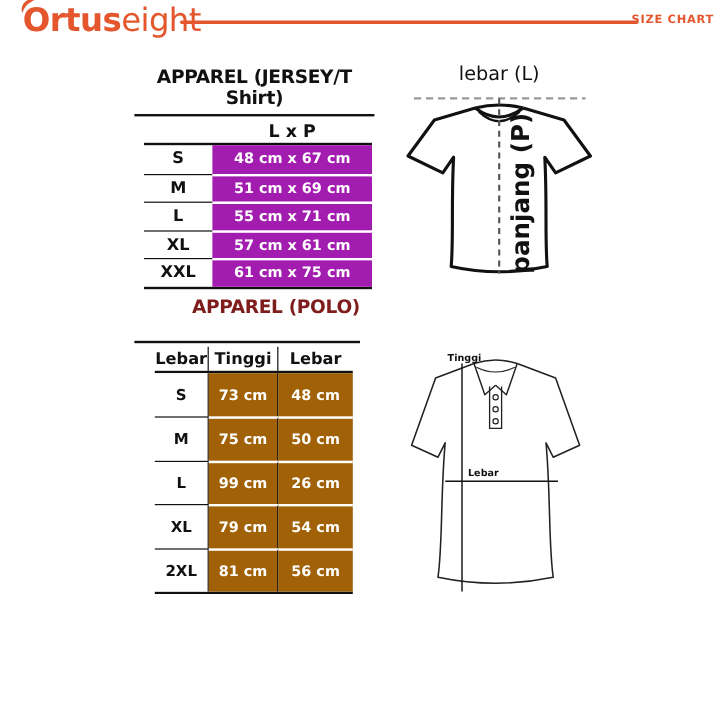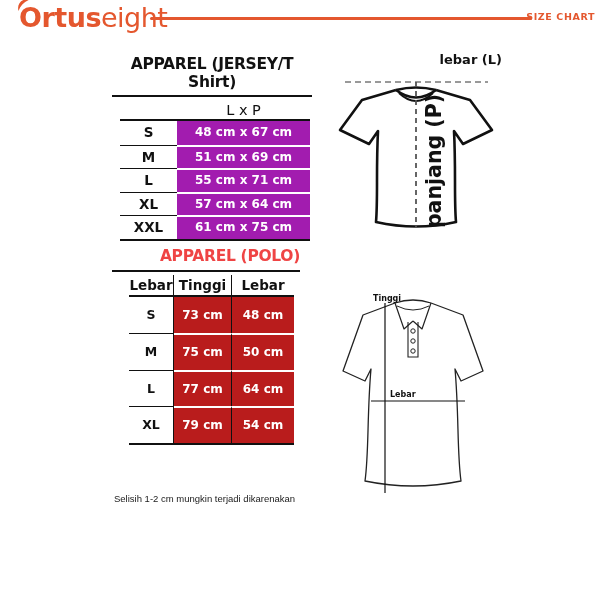--- a/index.html
+++ b/index.html
@@ -21,59 +21,59 @@
     font-size:9.5px; font-weight:bold; letter-spacing:0.6px; }
 
   
   .left-col { position:absolute; left:112px; top:55px; width:200px; }
 
   .jersey-title { width:200px; text-align:center; font-size:15.5px; font-weight:bold;
     color:#111; padding-bottom:4px; border-bottom:2.5px solid #111; letter-spacing:-0.3px; }
   .jersey-header-row { display:flex; width:190px; margin-left:8px; height:22px;
     border-bottom:2px solid #111; margin-top:2px; }
   .jh-spacer { width:57px; }
-  .jh-val { width:133px; text-align:center; font-size:14.5px; font-weight:normal;
+  .jh-val { width:133px; text-align:center; font-size:14.5px; font-weight:bold;
     color:#111; line-height:22px; }
   .jersey-table { width:190px; margin-left:8px; border-bottom:2px solid #111; }
   .jt-row { display:flex; height:23.6px; }
   .jt-size { width:57px; text-align:center; font-weight:bold; color:#111;
     font-size:13.5px; line-height:23.6px; }
   .jt-row + .jt-row .jt-size { border-top:1.5px solid #111; }
   .jt-val { width:133px; background:#a21caf; color:#fff; font-weight:bold;
     font-size:12px; text-align:center; line-height:23.6px; }
   .jt-row + .jt-row .jt-val { border-top:2px solid #fff; line-height:21.6px; }
 
   .polo-section { position:absolute; left:0; top:192px; width:200px; }
   .polo-title { width:188px; text-align:right; font-size:15.5px; font-weight:bold;
-    color:#ef4444; padding-bottom:5px; border-bottom:2.5px solid #111; letter-spacing:-0.3px; }
+    color:#7f1d1d; padding-bottom:19px; border-bottom:2.5px solid #111; letter-spacing:-0.3px; }
   .polo-table { width:165px; margin-left:17px; margin-top:3px; border-bottom:2px solid #111; }
   .pt-header { display:flex; height:22px; border-bottom:2px solid #111; }
   .pt-header div { font-size:13.5px; font-weight:bold; color:#111; text-align:center;
     line-height:20px; }
   .col-size { width:45px; border-right:1.5px solid #111; }
   .col-tinggi { width:58px; border-right:1.5px solid #111; }
   .col-lebar { width:62px; }
   .pt-row { display:flex; height:36.4px; }
   .pt-row .col-size { background:#fff; color:#111; font-weight:bold; font-size:12.5px;
     text-align:center; line-height:36.4px; }
   .pt-row + .pt-row .col-size { border-top:1.5px solid #111; }
-  .pt-row .col-tinggi, .pt-row .col-lebar { background:#b91c1c; color:#fff;
+  .pt-row .col-tinggi, .pt-row .col-lebar { background:#a16207; color:#fff;
     font-weight:bold; font-size:12px; text-align:center; line-height:36.4px; }
   .pt-row + .pt-row .col-tinggi, .pt-row + .pt-row .col-lebar {
     border-top:2px solid #fff; line-height:34.4px; }
 
   .footnote { position:absolute; left:2px; top:437px; width:185px; font-size:9.5px;
     color:#1a1a1a; line-height:1.4;
     font-family:"Liberation Sans","DejaVu Sans",sans-serif; }
 
   
   .right-col { position:absolute; left:330px; top:48px; width:175px; }
   .tshirt-block { position:absolute; left:0; top:0; width:175px; }
   .tshirt-width-label { position:absolute; left:0; top:4px; width:172px;
-    text-align:right; font-size:13px; font-weight:bold; color:#111; }
+    text-align:center; font-size:16px; font-weight:normal; color:#111; }
   .tshirt-svg { position:absolute; left:0; top:26px; }
   .polo-svg { position:absolute; left:5px; top:245px; }
 </style>
 </head>
 <body>
 
 <div class="page">
 
   <div class="header">
     <div class="logo">
@@ -102,21 +102,21 @@
       <div class="jt-row">
         <div class="jt-size">M</div>
         <div class="jt-val">51 cm x 69 cm</div>
       </div>
       <div class="jt-row">
         <div class="jt-size">L</div>
         <div class="jt-val">55 cm x 71 cm</div>
       </div>
       <div class="jt-row">
         <div class="jt-size">XL</div>
-        <div class="jt-val">57 cm x 64 cm</div>
+        <div class="jt-val">57 cm x 61 cm</div>
       </div>
       <div class="jt-row">
         <div class="jt-size">XXL</div>
         <div class="jt-val">61 cm x 75 cm</div>
       </div>
     </div>
 
     <div class="polo-section">
       <div class="polo-title">APPAREL (POLO)</div>
 
@@ -131,33 +131,37 @@
           <div class="col-tinggi">73 cm</div>
           <div class="col-lebar">48 cm</div>
         </div>
         <div class="pt-row">
           <div class="col-size">M</div>
           <div class="col-tinggi">75 cm</div>
           <div class="col-lebar">50 cm</div>
         </div>
         <div class="pt-row">
           <div class="col-size">L</div>
-          <div class="col-tinggi">77 cm</div>
-          <div class="col-lebar">64 cm</div>
+          <div class="col-tinggi">99 cm</div>
+          <div class="col-lebar">26 cm</div>
         </div>
         <div class="pt-row">
           <div class="col-size">XL</div>
           <div class="col-tinggi">79 cm</div>
           <div class="col-lebar">54 cm</div>
         </div>
+        <div class="pt-row">
+          <div class="col-size">2XL</div>
+          <div class="col-tinggi">81 cm</div>
+          <div class="col-lebar">56 cm</div>
+        </div>
       </div>
     </div>
 
     <div class="footnote">
-      <div>Selisih 1-2 cm mungkin terjadi dikarenakan</div>
     </div>
   </div>
 
   <div class="right-col">
 
     <div class="tshirt-block">
       <div class="tshirt-width-label">lebar (L)</div>
       <svg class="tshirt-svg" width="172" height="162" viewBox="0 0 172 162">
 
         <line x1="15" y1="8" x2="158" y2="8" stroke="#999" stroke-width="2" stroke-dasharray="6 4"></line>

